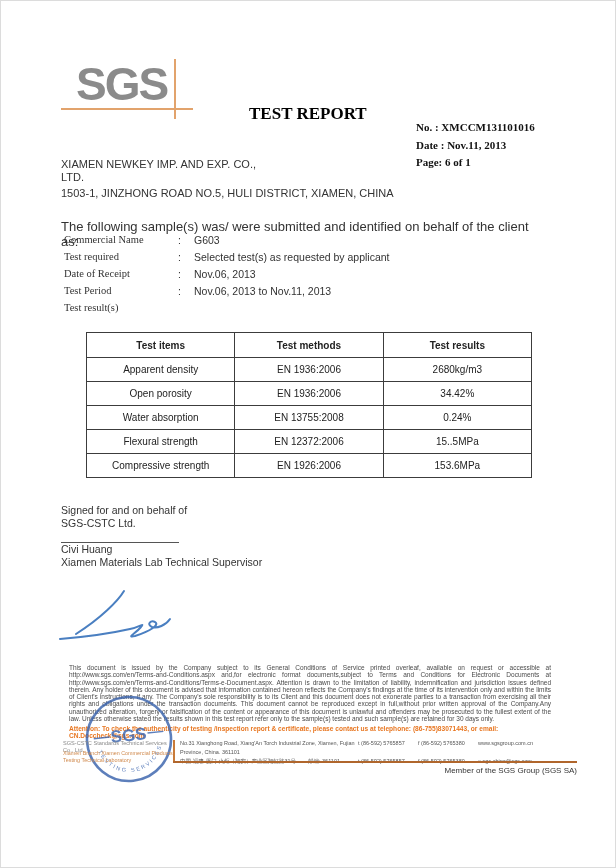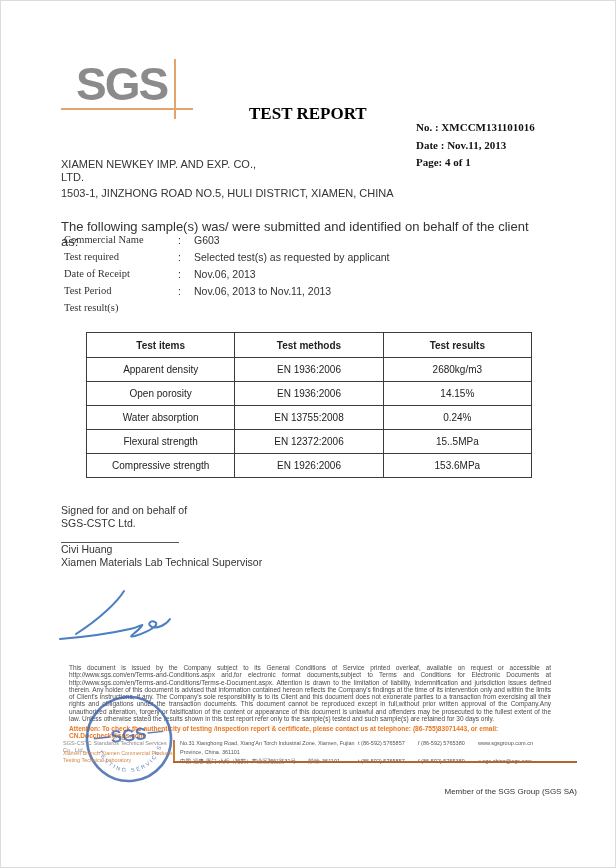--- a/index.html
+++ b/index.html
@@ -65,21 +65,21 @@
     <div>
       <span>No. :</span>
       <span>XMCCM131101016</span>
     </div>
     <div>
       <span>Date :</span>
       <span>Nov.11, 2013</span>
     </div>
     <div>
       <span>Page:</span>
-      <span>4 of 1</span>
+      <span>6 of 1</span>
     </div>
   </div>
 
   <div class="abs client" style="left:60px;top:157px;width:330px;">
     <div>XIAMEN NEWKEY IMP. AND EXP. CO.,</div>
     <div>LTD.</div>
   </div>
   <div class="abs client" style="left:60px;top:186px;width:420px;">1503-1, JINZHONG ROAD NO.5, HULI DISTRICT, XIAMEN, CHINA</div>
 
   <div class="abs intro" style="left:60px;top:218px;width:470px;">The following sample(s) was/ were submitted and identified on behalf of the client as:</div>
@@ -120,21 +120,21 @@
     </thead>
     <tbody>
       <tr>
         <td>Apparent density</td>
         <td>EN 1936:2006</td>
         <td>2680kg/m3</td>
       </tr>
       <tr>
         <td>Open porosity</td>
         <td>EN 1936:2006</td>
-        <td>14.15%</td>
+        <td>34.42%</td>
       </tr>
       <tr>
         <td>Water absorption</td>
         <td>EN 13755:2008</td>
         <td>0.24%</td>
       </tr>
       <tr>
         <td>Flexural strength</td>
         <td>EN 12372:2006</td>
         <td>15..5MPa</td>
@@ -194,15 +194,15 @@
       <span style="width:128px;">中国·福建·厦门·火炬（翔安）产业区翔虹路31号</span>
       <span style="width:50px;">邮编: 361101</span>
       <span class="f-col">t  (86-592) 5765857</span>
       <span class="f-col">f  (86-592) 5765380</span>
       <span class="f-col-last">e  sgs.china@sgs.com</span>
     </div>
   </div>
 
   <div class="abs f-hline" style="left:172px;top:760px;width:404px;"></div>
 
-  <div class="abs member" style="left:380px;top:765px;width:196px;margin-top:21px;">Member of the SGS Group (SGS SA)</div>
+  <div class="abs member" style="left:380px;top:765px;width:196px;">Member of the SGS Group (SGS SA)</div>
 
 </div>
 
 </body></html>

